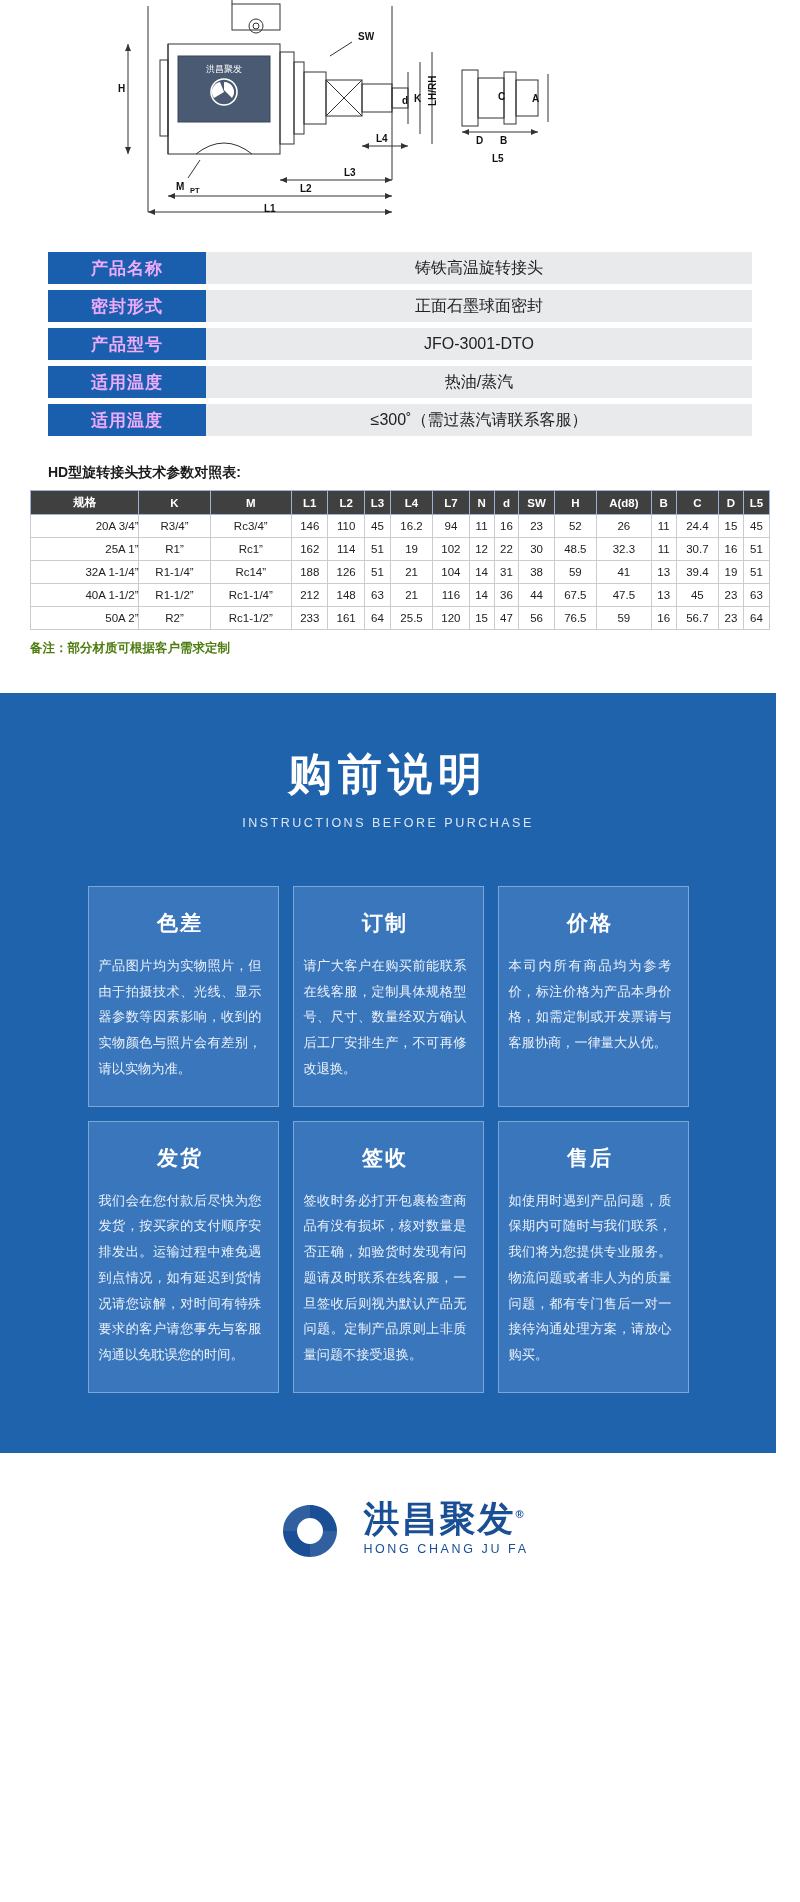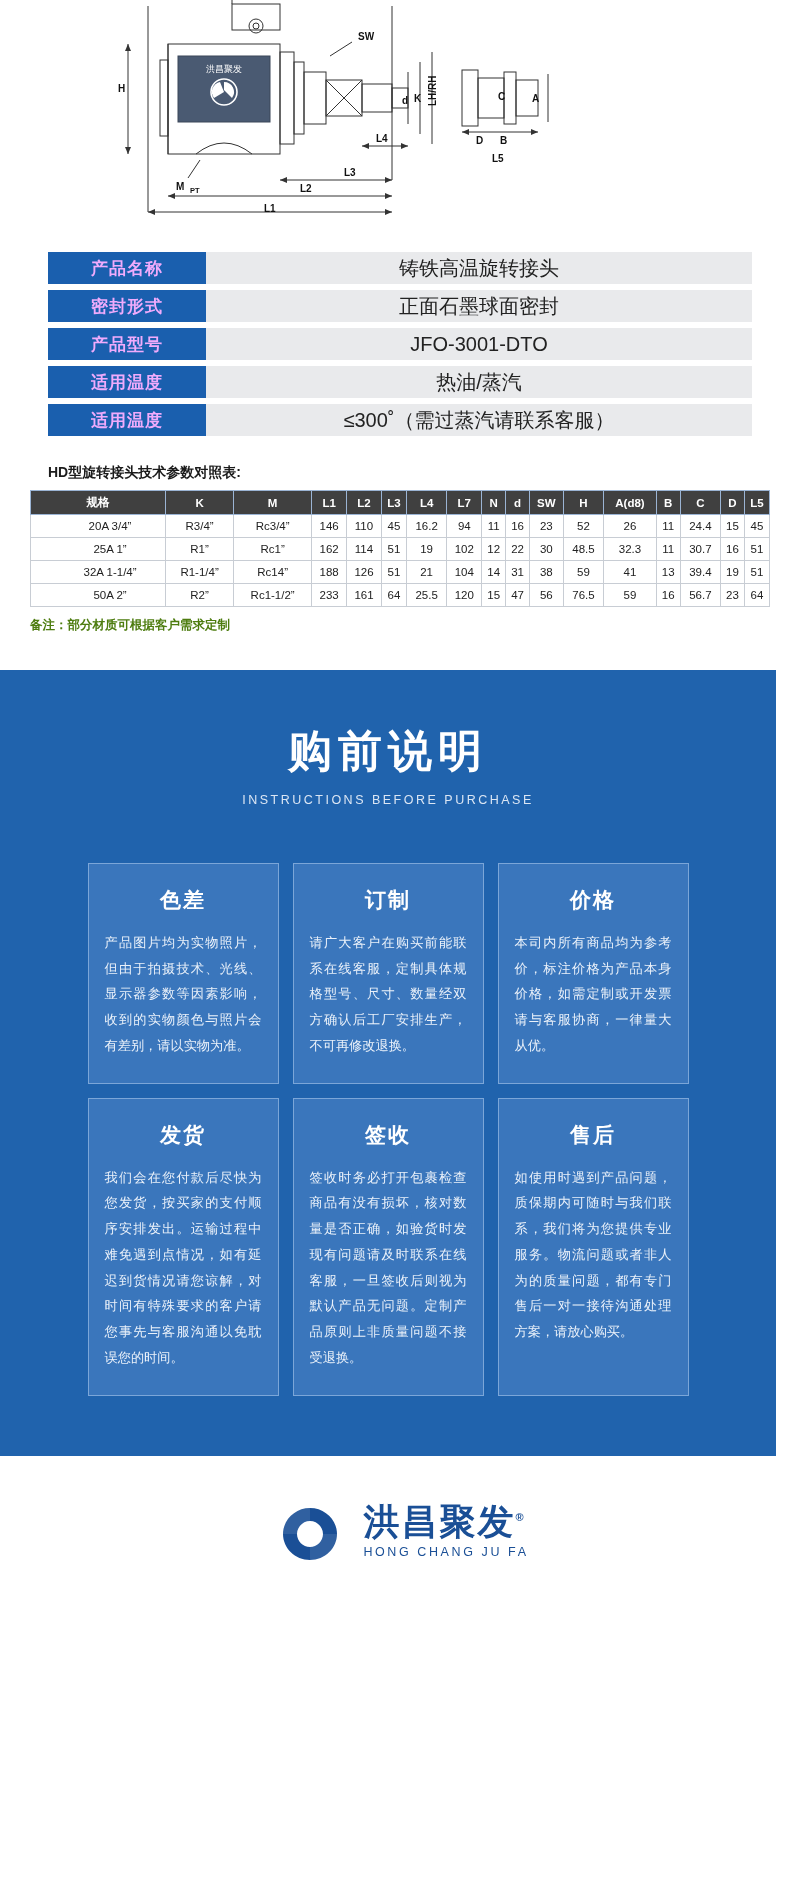--- a/index.html
+++ b/index.html
@@ -34,21 +34,21 @@
     color: #f0abfc;
     font-size: 17px;
     font-weight: bold;
     text-align: center;
     height: 32px;
     letter-spacing: 1px;
   }
   .spec-value {
     background: #e9eaec;
     color: #222;
-    font-size: 20px;
+    font-size: 16px;
     text-align: center;
     height: 32px;
   }
 
   
   .param-title {
     margin: 22px 0 8px 48px;
     font-size: 14px;
     font-weight: bold;
     color: #1b1b1b;
@@ -67,21 +67,21 @@
     height: 24px;
     text-align: center;
   }
   .param-table td {
     border: 1px solid #c8cdd4;
     height: 23px;
     text-align: center;
     color: #222;
     background: #fff;
   }
-  .param-table td.first { text-align: center; padding-left: 24px; }
+  .param-table td.first { text-align: right; padding-left: 6px; }
   .param-note {
     margin: 10px 0 0 30px;
     font-size: 12.5px;
     color: #4d7c0f;
     font-weight: bold;
   }
 
   
   .blue-section {
     margin-top: 36px;
@@ -106,21 +106,21 @@
   .cards {
     display: grid;
     grid-template-columns: repeat(3, 191px);
     gap: 14px;
     justify-content: center;
     margin-top: 56px;
   }
   .card {
     background: #3a76bc;
     border: 1px solid #7ba6d8;
-    padding: 22px 16px 24px 16px;
+    padding: 22px 16px 24px 10px;
     min-height: 216px;
   }
   .card-title {
     text-align: center;
     color: #fff;
     font-size: 21px;
     font-weight: bold;
     letter-spacing: 2px;
     margin-bottom: 16px;
   }
@@ -354,20 +354,39 @@
         <td>31</td>
         <td>38</td>
         <td>59</td>
         <td>41</td>
         <td>13</td>
         <td>39.4</td>
         <td>19</td>
         <td>51</td>
       </tr>
       <tr>
+        <td class="first">40A 1-1/2”</td>
+        <td>R1-1/2”</td>
+        <td>Rc1-1/4”</td>
+        <td>212</td>
+        <td>148</td>
+        <td>63</td>
+        <td>21</td>
+        <td>116</td>
+        <td>14</td>
+        <td>36</td>
+        <td>44</td>
+        <td>67.5</td>
+        <td>47.5</td>
+        <td>13</td>
+        <td>45</td>
+        <td>23</td>
+        <td>63</td>
+      </tr>
+      <tr>
         <td class="first">50A 2”</td>
         <td>R2”</td>
         <td>Rc1-1/2”</td>
         <td>233</td>
         <td>161</td>
         <td>64</td>
         <td>25.5</td>
         <td>120</td>
         <td>15</td>
         <td>47</td>

